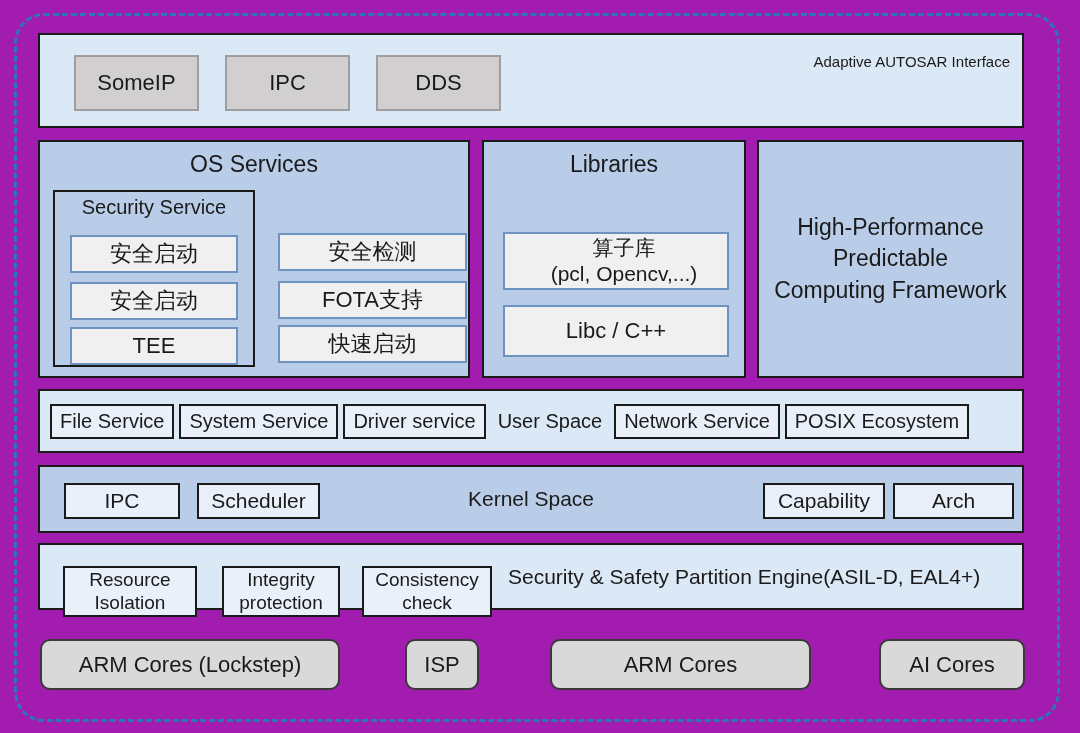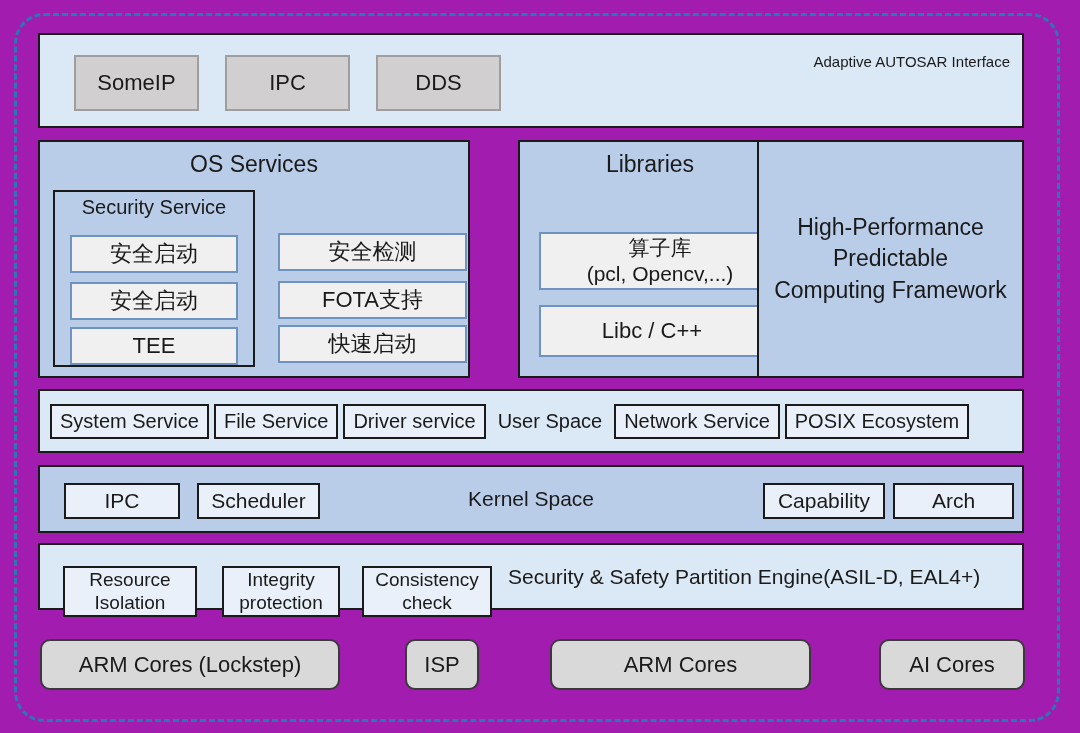--- a/index.html
+++ b/index.html
@@ -26,21 +26,21 @@
   .gray-chip{
     width:125px; height:56px; background:var(--chip-gray); border:2px solid var(--chip-gray-border);
     display:flex; align-items:center; justify-content:center; font-size:22px; box-sizing:border-box;
   }
   .band1-title{position:absolute; right:12px; top:18px; font-size:15px;}
 
   
   .bigbox{position:absolute; top:140px; height:238px; background:var(--band-medium);
     border:2px solid var(--box-border); box-sizing:border-box;}
   .box-os{left:38px; width:432px;}
-  .box-lib{left:482px; width:264px;margin-left:36px;}
+  .box-lib{left:482px; width:264px;}
   .box-hpc{left:757px; width:267px; display:flex; align-items:center; justify-content:center;
     text-align:center; font-size:23px; line-height:1.35;}
   .bigbox-title{text-align:center; padding-top:9px; font-size:23px;}
   .sec-box{position:absolute; left:13px; top:48px; width:202px; height:177px;
     border:2px solid var(--box-border); box-sizing:border-box;}
   .sec-title{text-align:center; margin-top:4px; font-size:20px;}
   .inner-chip{
     background:var(--inner-chip-bg); border:2px solid var(--inner-chip-border);
     display:flex; align-items:center; justify-content:center; text-align:center;
     font-size:22px; box-sizing:border-box;
@@ -126,22 +126,22 @@
     <div class="inner-chip lib-chip1 pre">算子库
 (pcl, Opencv,...)</div>
     <div class="inner-chip lib-chip2">Libc / C++</div>
   </div>
 
   <div class="bigbox box-hpc pre">High-Performance
 Predictable
 Computing Framework</div>
 
   <div class="band band3">
+    <div class="us-box">File Service</div>
     <div class="us-box">System Service</div>
-    <div class="us-box">File Service</div>
     <div class="us-box">Driver service</div>
     <div class="us-label">User Space</div>
     <div class="us-box">Network Service</div>
     <div class="us-box">POSIX Ecosystem</div>
   </div>
 
   <div class="band band4">
     <div class="k-box k-ipc">IPC</div>
     <div class="k-box k-sched">Scheduler</div>
     <div class="k-label">Kernel Space</div>

